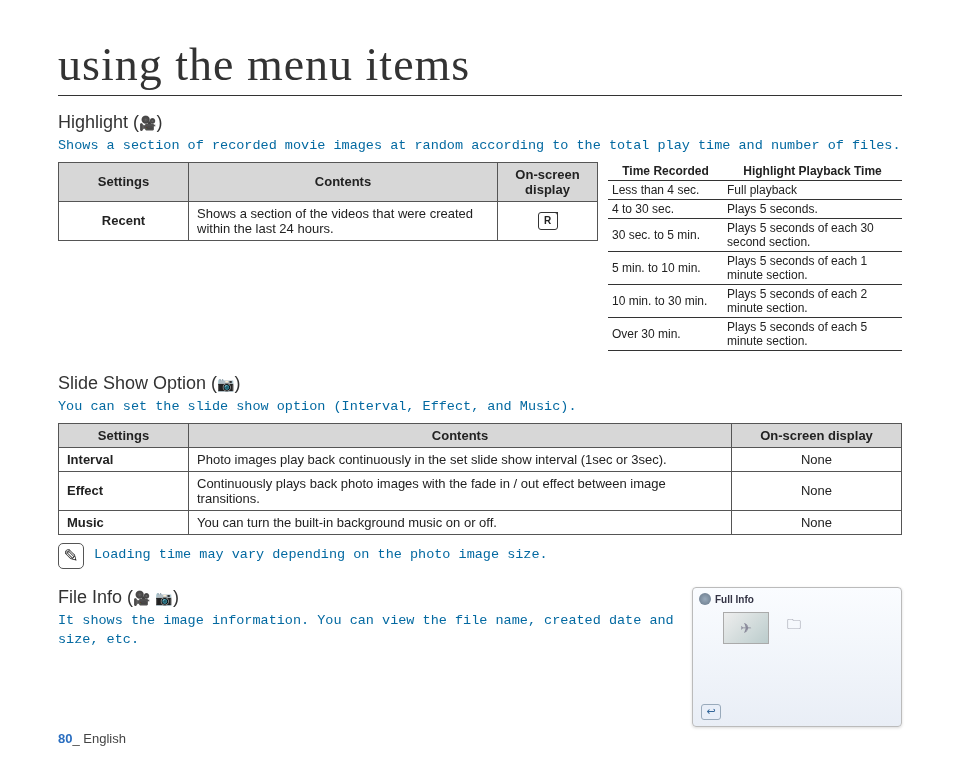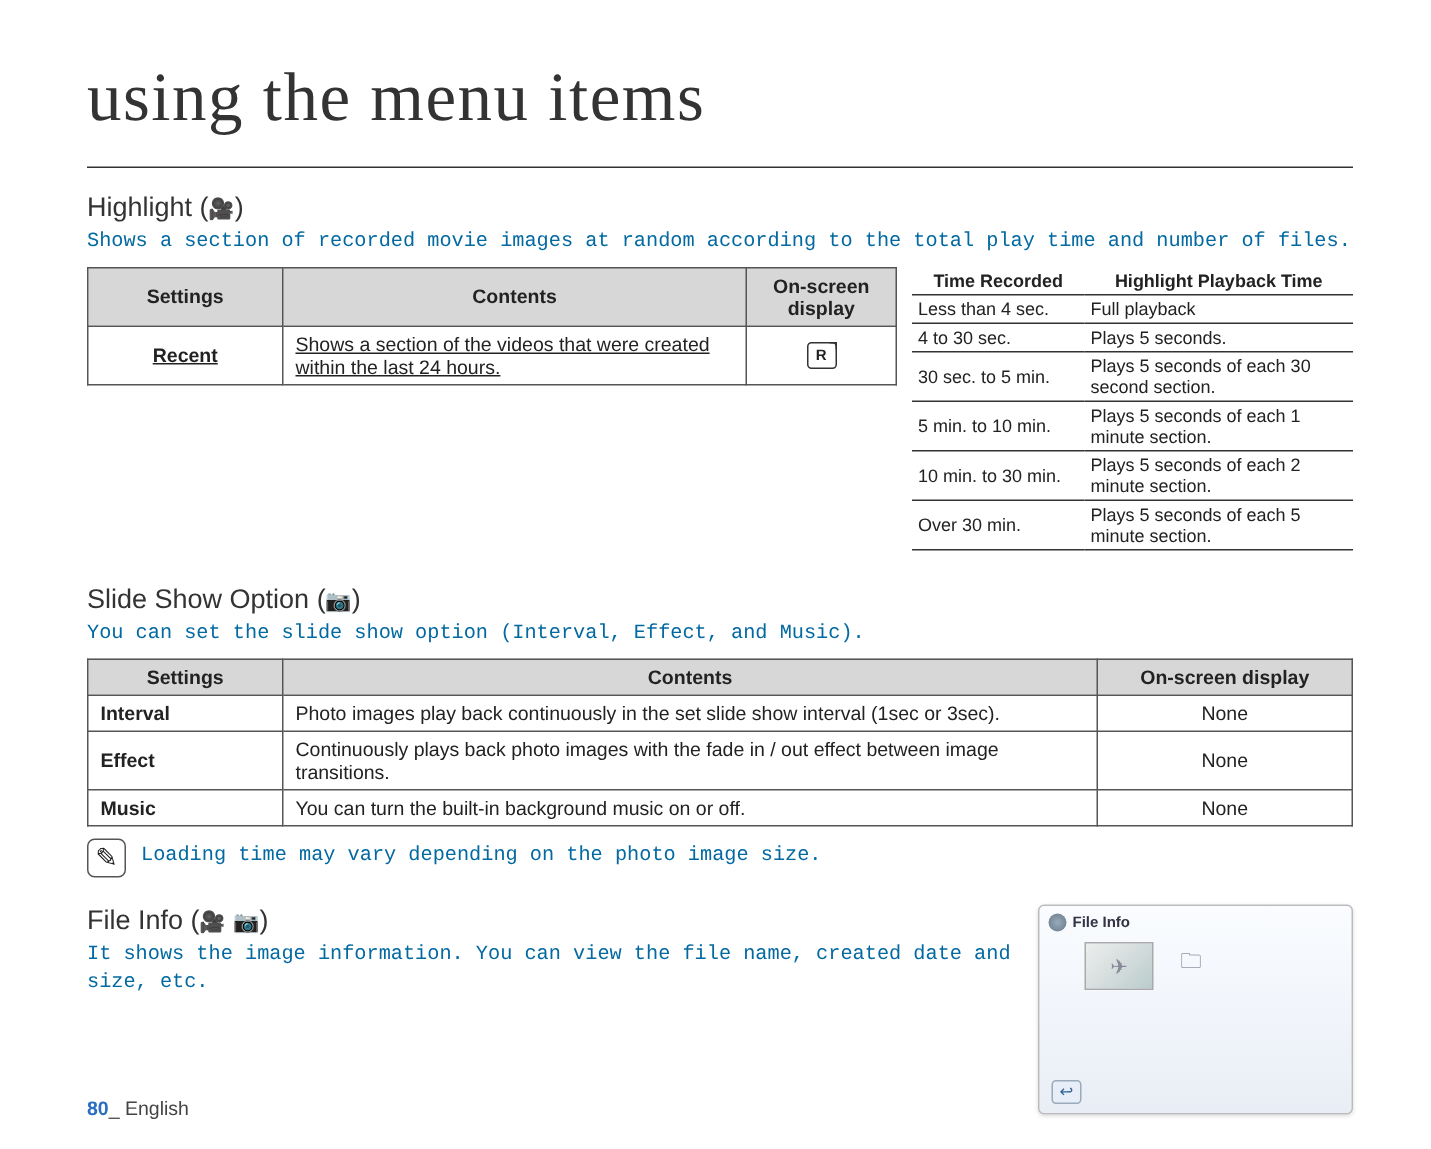--- a/index.html
+++ b/index.html
@@ -1,26 +1,26 @@
 <!DOCTYPE html>
 <html><head>
 <meta charset="utf-8">
 <style>
   * { box-sizing: border-box; margin: 0; padding: 0; }
   body { font-family: Arial, Helvetica, sans-serif; background: #fff; color: #222; width: 954px; height: 766px; padding: 38px 52px 20px 58px; position: relative; }
-  .page-title { font-family: "Times New Roman", Georgia, serif; font-weight: 300; font-size: 46px; letter-spacing: 1px; color: #333; border-bottom: 1px solid #333; padding-bottom: 20px; margin-bottom: 16px; display: inline-block; width: 100%; }
+  .page-title { font-family: "Times New Roman", Georgia, serif; font-weight: 300; font-size: 46px; letter-spacing: 1px; color: #333; border-bottom: 1px solid #333; padding-bottom: 4px; margin-bottom: 16px; display: inline-block; width: 100%; }
   .section-heading { font-size: 18px; color: #333; margin-top: 0; margin-bottom: 4px; }
   .body-text { font-size: 13.5px; color: #0369a1; line-height: 1.4; margin-bottom: 6px; font-family: Liberation Mono, monospace; }
   .row-top { display: flex; gap: 10px; align-items: flex-start; }
   .row-top .left { width: 540px; }
   .row-top .right { flex: 1; }
   table { border-collapse: collapse; width: 100%; font-size: 13px; }
   th, td { border: 1px solid #555; padding: 4px 8px; text-align: left; }
   th { background: #d7d7d7; font-weight: bold; text-align: center; }
-  .hl-table td { vertical-align: middle; text-decoration: underline; }
+  .hl-table td { vertical-align: middle; }
   .hl-table .col1 { width: 130px; text-align: center; font-weight: bold; }
   .hl-table .col3 { width: 100px; text-align: center; }
   .tr-table { font-size: 12px; }
   .tr-table th, .tr-table td { padding: 2px 4px; border: none; border-bottom: 1px solid #333; }
   .tr-table th { background: #fff; text-align: center; font-weight: bold; border-bottom: 1px solid #333; }
   .tr-table .c1 { width: 115px; }
   .ss-table .col1 { width: 130px; font-weight: bold; }
   .ss-table .col3 { width: 170px; text-align: center; }
   .note-row { display: flex; gap: 10px; margin-top: 8px; align-items: flex-start; }
   .note-icon { width: 26px; height: 26px; border: 1.5px solid #555; border-radius: 5px; display: flex; align-items: center; justify-content: center; font-size: 18px; }
@@ -146,21 +146,21 @@
 
 <div class="file-info-row">
   <div class="file-info-left">
     <div class="section-heading">
       <span>File Info (</span><span class="mode-icon">🎥</span> <span class="mode-icon">📷</span><span>)</span>
     </div>
     <div class="body-text">It shows the image information. You can view the file name, created date and size, etc.</div>
   </div>
   <div class="shot">
     <div class="shot-globe"></div>
-    <div class="shot-title">File Info</div>
+    <div class="shot-title">Full Info</div>
     <div class="shot-thumb">✈</div>
     <div class="shot-folder">🗀</div>
     <div class="shot-back">↩</div>
   </div>
 </div>
 
 <div class="page-foot">
   <span class="pgnum">80</span><span>_ </span><span>English</span>
 </div>
 

